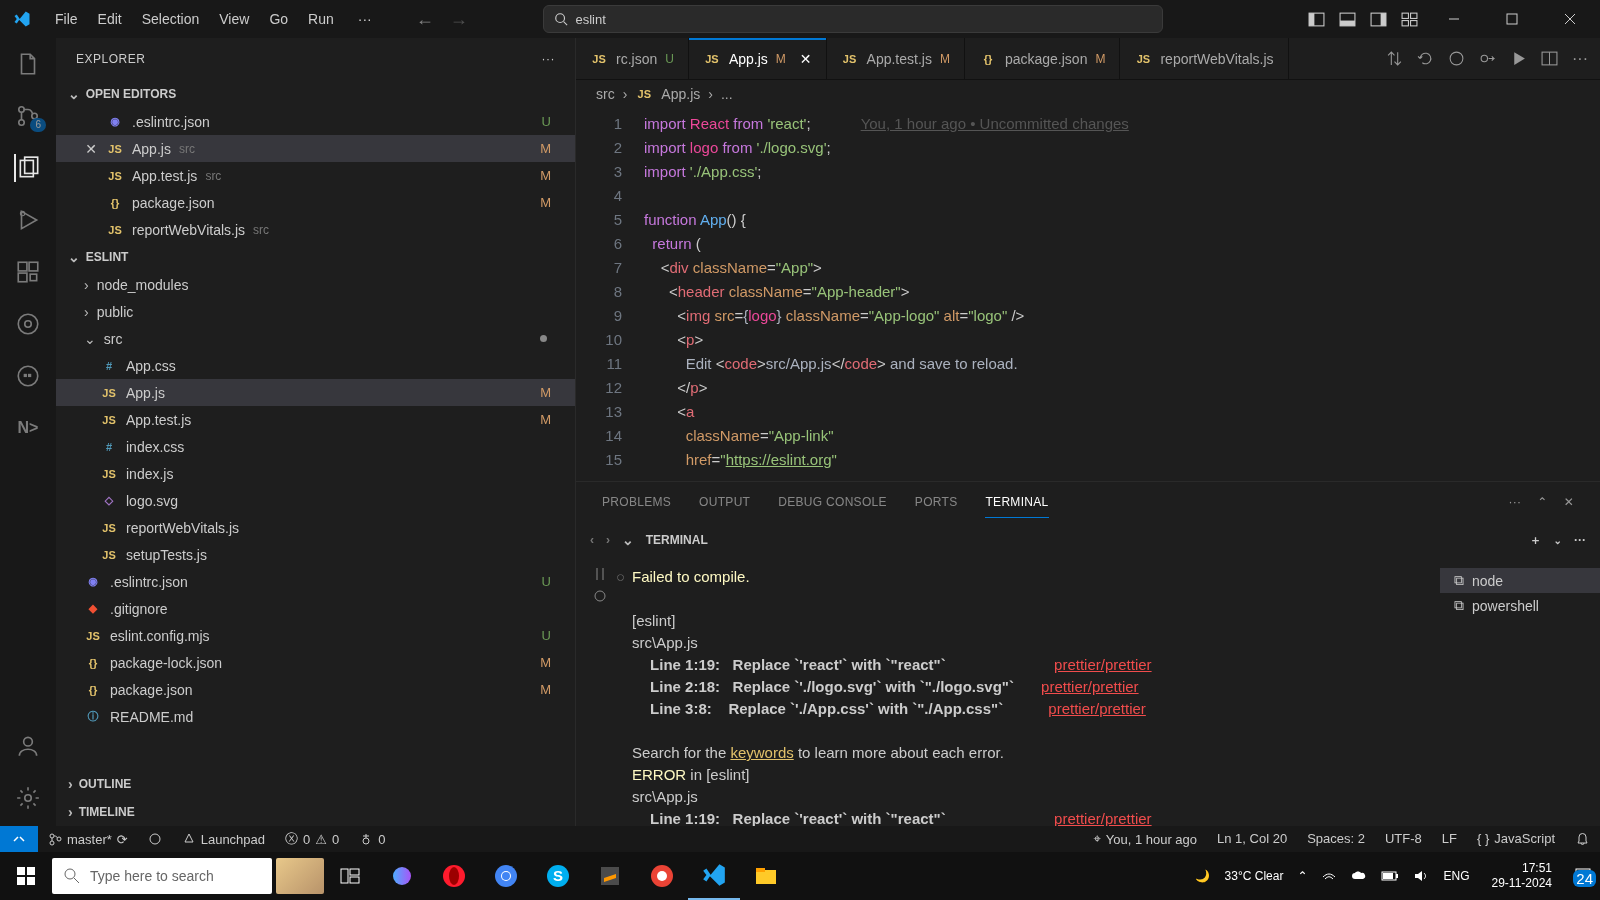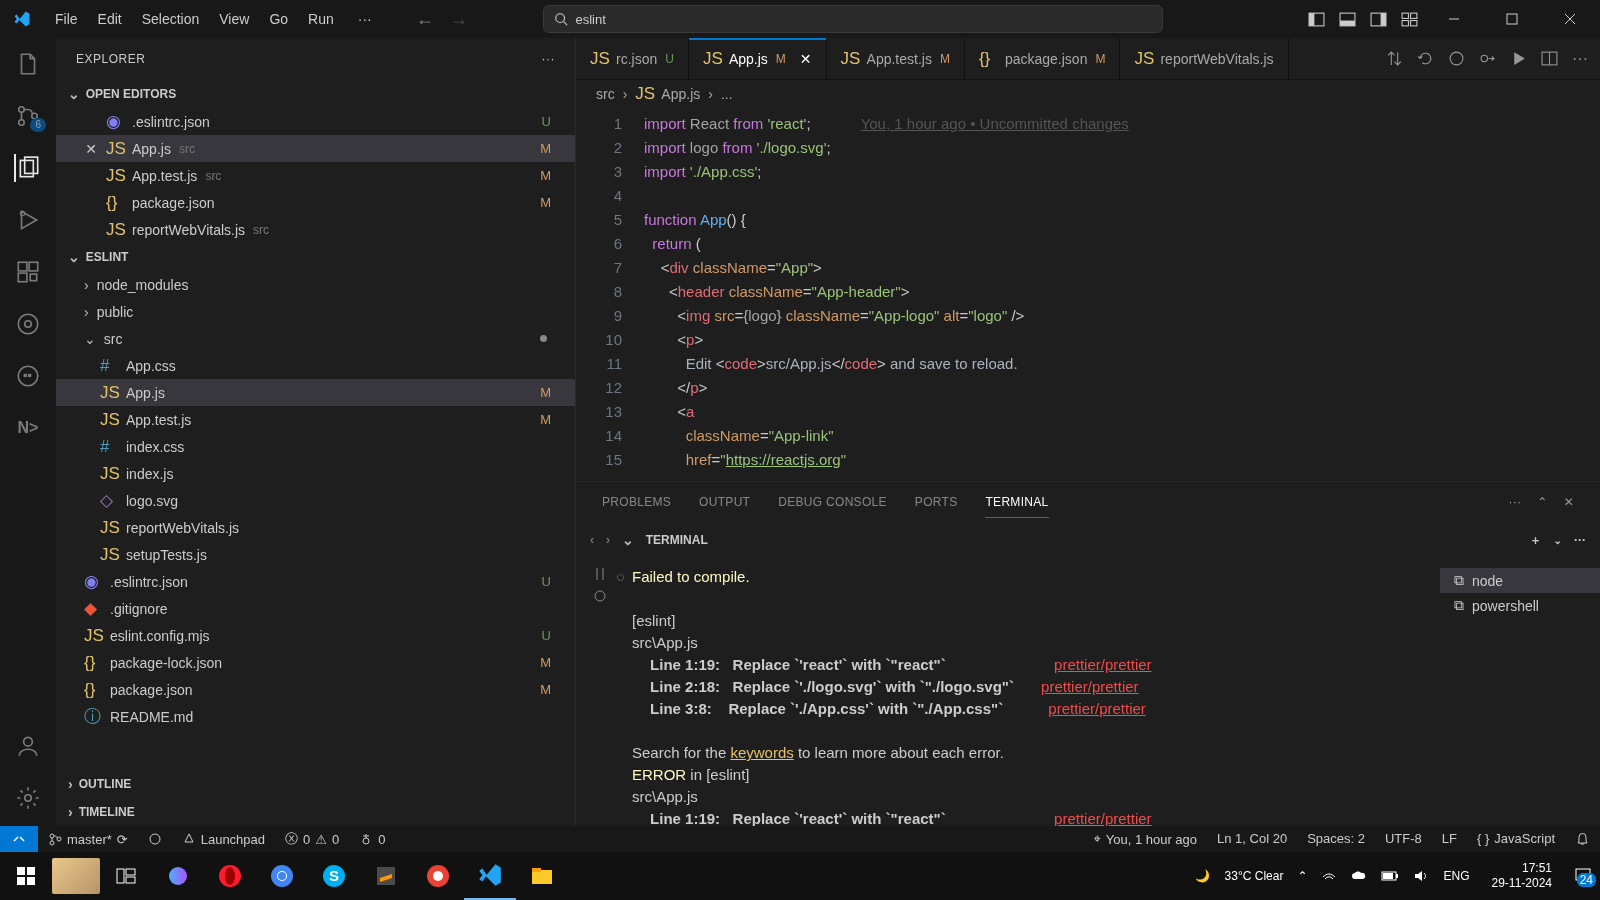--- a/index.html
+++ b/index.html
@@ -22,21 +22,21 @@
 
 .sidebar { width: 520px; background: #1e1e1e; display: flex; flex-direction: column; border-right: 1px solid #2a2a2a; }
 .sb-header { height: 42px; display: flex; align-items: center; padding: 0 20px; font-size: 12px; letter-spacing: 0.5px; justify-content: space-between; }
 .sb-section { font-size: 12px; font-weight: 700; padding: 6px 12px; display: flex; align-items: center; gap: 6px; }
 .sb-row { display: flex; align-items: center; padding: 3px 14px 3px 28px; font-size: 14px; gap: 8px; height: 27px; }
 .sb-row.indent1 { padding-left: 44px; }
 .sb-row.selected { background: #37373d; }
 .sb-row .badge { margin-left: auto; margin-right: 10px; color: #d19a66; font-size: 13px; }
 .sb-row .badge.u { color: #6a9955; }
 .sb-row .dot { margin-left: auto; margin-right: 14px; width: 7px; height: 7px; border-radius: 50%; background: #888; }
-.fi { width: 18px; font-size: 17px; font-weight: 400; }
+.fi { width: 18px; font-size: 11px; font-weight: 700; text-align: center; }
 .fi.js { color: #e2c26b; }
 .fi.json { color: #e2c26b; }
 .fi.css { color: #519aba; }
 .fi.svg { color: #a074c4; }
 .fi.git { color: #f05033; }
 .fi.eslint { color: #8080f2; }
 .fi.md { color: #519aba; }
 .chev { font-size: 14px; color: #bbb; }
 
 .editor-area { flex: 1; display: flex; flex-direction: column; min-width: 0; background: #1e1e1e; }
@@ -48,21 +48,21 @@
 .tab .u { color: #6a9955; font-size: 12px; }
 .tab-actions { margin-left: auto; display: flex; gap: 14px; padding: 0 12px; align-items: center; opacity: 0.7; }
 
 .breadcrumb { height: 28px; display: flex; align-items: center; padding: 0 20px; gap: 8px; font-size: 14px; color: #aaa; }
 
 .code-pane { flex: 1; display: flex; font-family: 'Consolas', monospace; font-size: 15px; position: relative; min-height: 0; }
 .gutter { width: 64px; text-align: right; color: #6e7681; padding: 4px 18px 0 0; line-height: 24px; }
 .code-lines { flex: 1; padding: 4px 0 0 4px; line-height: 24px; white-space: pre; }
 .code-lines .blame { color: #555; font-style: normal; margin-left: 50px; text-decoration: underline; }
 .minimap { width: 56px; background: #1e1e1e; }
-.c-kw { color: #c678dd; } .c-var { color: #a3a3a3; } .c-str { color: #98c379; } .c-fn { color: #61afef; } .c-tag { color: #e06c75; } .c-attr { color: #d19a66; } .c-pl { color: #abb2bf; } .c-ret { color:#c678dd; } .c-txt { color:#abb2bf; }
+.c-kw { color: #c678dd; } .c-var { color: #ec4899; } .c-str { color: #98c379; } .c-fn { color: #61afef; } .c-tag { color: #e06c75; } .c-attr { color: #d19a66; } .c-pl { color: #abb2bf; } .c-ret { color:#c678dd; } .c-txt { color:#abb2bf; }
 
 .panel { height: 345px; border-top: 1px solid #2a2a2a; display: flex; flex-direction: column; }
 .panel-tabs { height: 40px; display: flex; align-items: center; gap: 28px; padding: 0 26px; font-size: 12px; letter-spacing: 0.3px; }
 .panel-tab { opacity: 0.6; padding: 8px 0; }
 .panel-tab.active { opacity: 1; border-bottom: 1px solid #0078d4; color: #fff; }
 .panel-actions { margin-left: auto; display: flex; gap: 16px; opacity: 0.7; }
 .term-header { height: 36px; display: flex; align-items: center; padding: 0 14px; gap: 12px; font-size: 12px; font-weight: 600; }
 .term-body { flex: 1; display: flex; min-height: 0; }
 .term-output { flex: 1; font-family: Consolas, monospace; font-size: 15px; line-height: 22px; padding: 8px 20px 8px 56px; white-space: pre; position: relative; overflow: hidden; }
 .term-side { width: 160px; padding: 10px 0; }
@@ -442,21 +442,21 @@
 <span class="c-kw">function</span> <span class="c-fn">App</span>() {
   <span class="c-ret">return</span> (
     &lt;<span class="c-tag">div</span> <span class="c-attr">className</span>=<span class="c-str">"App"</span>&gt;
       &lt;<span class="c-tag">header</span> <span class="c-attr">className</span>=<span class="c-str">"App-header"</span>&gt;
         &lt;<span class="c-tag">img</span> <span class="c-attr">src</span>=<span class="c-pl">{</span><span class="c-var">logo</span><span class="c-pl">}</span> <span class="c-attr">className</span>=<span class="c-str">"App-logo"</span> <span class="c-attr">alt</span>=<span class="c-str">"logo"</span> /&gt;
         &lt;<span class="c-tag">p</span>&gt;
           <span class="c-txt">Edit </span>&lt;<span class="c-tag">code</span>&gt;<span class="c-txt">src/App.js</span>&lt;/<span class="c-tag">code</span>&gt;<span class="c-txt"> and save to reload.</span>
         &lt;/<span class="c-tag">p</span>&gt;
         &lt;<span class="c-tag">a</span>
           <span class="c-attr">className</span>=<span class="c-str">"App-link"</span>
-          <span class="c-attr">href</span>=<span class="c-str">"<u>https://reactjs.org</u>"</span></div>
+          <span class="c-attr">href</span>=<span class="c-str">"<u>https://eslint.org</u>"</span></div>
       <div class="minimap"></div>
     </div>
 
     <div class="panel">
       <div class="panel-tabs">
         <div id="panel-tabs-host" style="display:flex;gap:28px;">
             <span class="panel-tab">PROBLEMS</span>
             <span class="panel-tab">OUTPUT</span>
             <span class="panel-tab">DEBUG CONSOLE</span>
             <span class="panel-tab">PORTS</span>
@@ -575,20 +575,27 @@
 
 <div class="taskbar">
   <div class="tb-start">
       <svg width="20" height="20">
         <rect x="1" y="1" width="8" height="8" fill="#fff"></rect>
         <rect x="11" y="1" width="8" height="8" fill="#fff"></rect>
         <rect x="1" y="11" width="8" height="8" fill="#fff"></rect>
         <rect x="11" y="11" width="8" height="8" fill="#fff"></rect>
       </svg>
     </div>
+  <div class="tb-search">
+      <svg width="16" height="16">
+        <circle cx="6" cy="6" r="5" stroke="#666" fill="none"></circle>
+        <line x1="10" y1="10" x2="15" y2="15" stroke="#666"></line>
+      </svg>
+      <span>Type here to search</span>
+    </div>
   <div style="width:48px;height:36px;background:linear-gradient(135deg,#e8c88a,#b8936a);border-radius:2px;"></div>
   <div class="tb-icon">
       <svg width="22" height="22">
         <rect x="2" y="4" width="7" height="14" stroke="#fff" fill="none"></rect>
         <rect x="11" y="4" width="9" height="6" stroke="#fff" fill="none"></rect>
         <rect x="11" y="12" width="9" height="6" stroke="#fff" fill="none"></rect>
       </svg>
     </div>
   <div class="tb-icon">
       <svg width="24" height="24">
@@ -673,16 +680,16 @@
     <span>ENG</span>
     <div class="tb-clock">
         <div>17:51</div>
         <div>29-11-2024</div>
       </div>
     <span style="position:relative">
         <svg width="18" height="18">
           <rect x="2" y="2" width="14" height="11" stroke="#fff" fill="none"></rect>
           <path stroke="#fff" d="M6 13l-2 3"></path>
         </svg>
-        <span style="position:absolute;bottom:-2px;right:-4px;background:#0078d4;font-size:12px;padding:0 3px;border-radius:6px;">24</span>
+        <span style="position:absolute;bottom:-2px;right:-4px;background:#0078d4;font-size:15px;padding:0 3px;border-radius:6px;">24</span>
       </span>
   </div>
 </div>
 
 </body></html>

